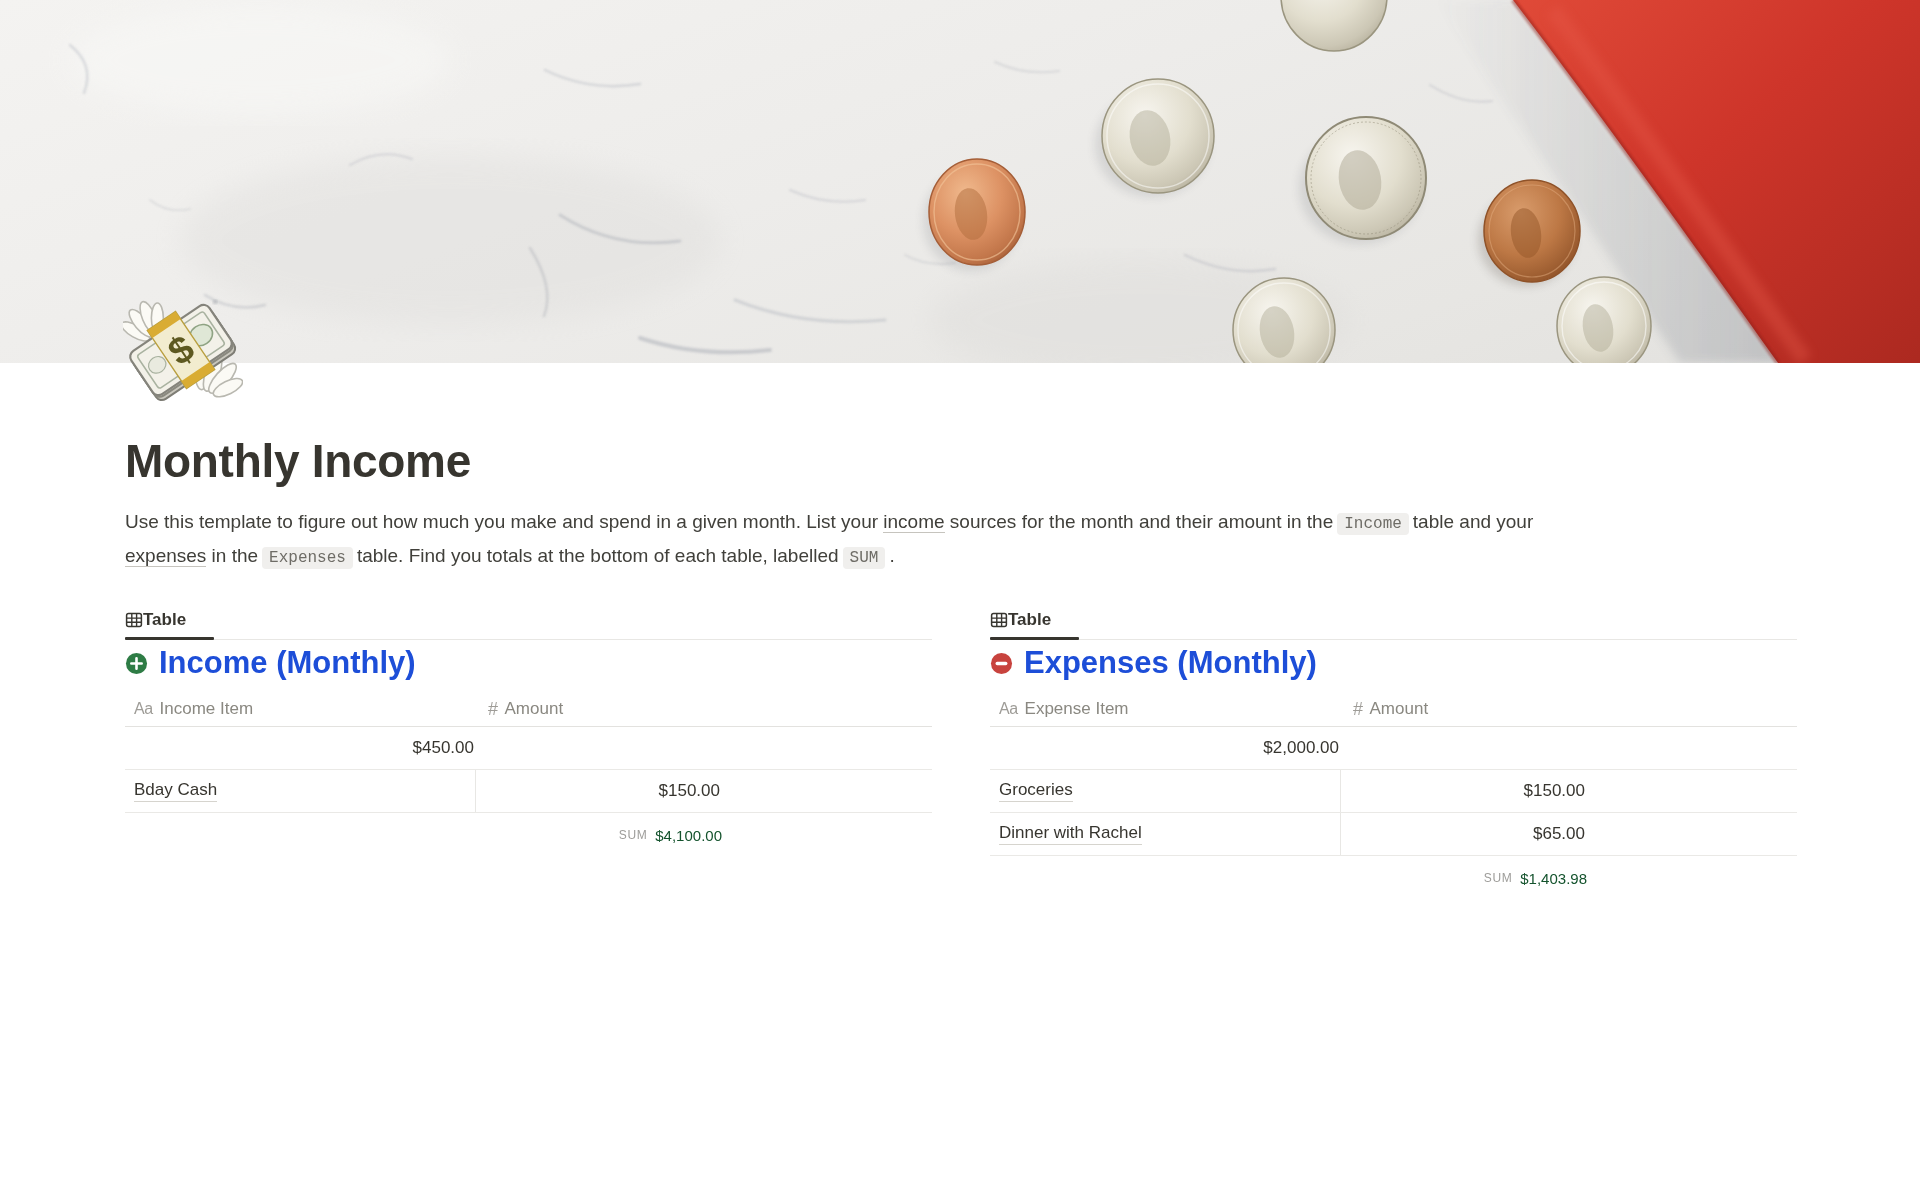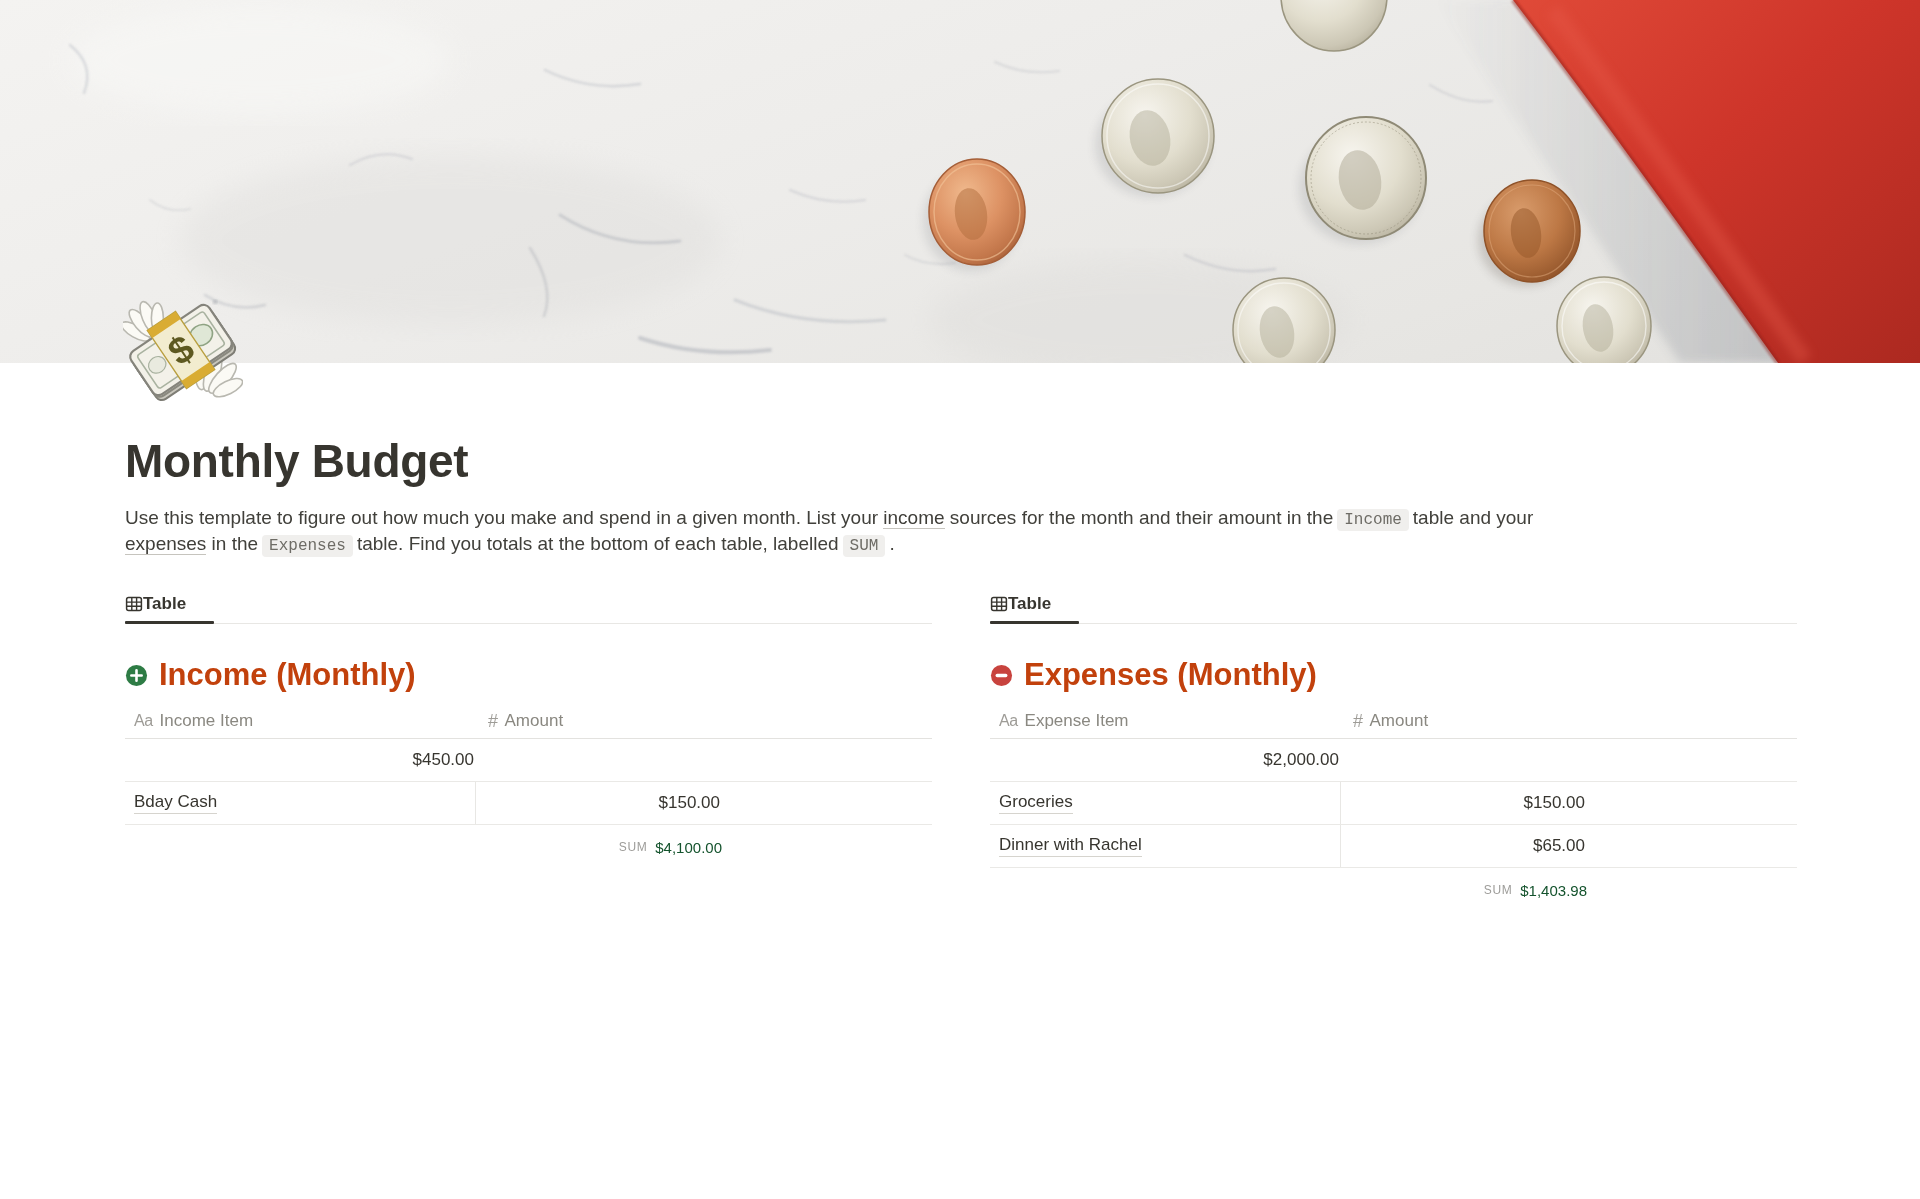--- a/index.html
+++ b/index.html
@@ -12,37 +12,37 @@
            overflow:hidden; }
   .cover svg { position:absolute; inset:0; display:block; }
 
   
   .page-icon { position:absolute; left:123px; top:292px; width:120px; height:120px; z-index:5; cursor:pointer; }
 
   
   .content { position:relative; width:1705px; margin-left:125px; }
   .page-title { font-size:46px; font-weight:700; letter-spacing:-.3px; line-height:57px;
                 margin-top:70px; color:#37352F; }
-  .description { margin-top:16px; font-size:19px; line-height:24px; color:#41403B; width:1705px; }
+  .description { margin-top:16px; font-size:19px; line-height:32px; color:#41403B; width:1705px; }
   .inline-link { color:#3F3E39; border-bottom:1px solid #C6C4BE; cursor:pointer; }
   .code { font-family:"Liberation Mono","DejaVu Sans Mono",monospace; font-size:16px;
           background:#F0EFED; color:#6E6C66; padding:2px 7px; border-radius:4px; margin:0 4px; }
 
   
   .views { display:flex; justify-content:space-between; margin-top:30px; width:1672px; }
   .db-view { width:807px; }
 
   .tab-bar { border-bottom:1px solid #E8E7E4; height:36px; display:flex; align-items:flex-end; }
   .tab { position:relative; display:inline-flex; align-items:center; gap:0;
          padding:4px 28px 9px 0; font-size:17px; font-weight:600; color:#37352F; cursor:pointer; }
   .tab::after { content:""; position:absolute; left:0; right:0; bottom:-1px; height:3px;
                 background:#37352F; border-radius:1px; }
 
-  .db-title { margin-top:32px; display:flex; align-items:center; gap:11px;
-              font-size:31px; font-weight:700; color:#c2410c; height:38px; cursor:pointer; }
+  .db-title { margin-top:4px; display:flex; align-items:center; gap:11px;
+              font-size:31px; font-weight:700; color:#1d4ed8; height:38px; cursor:pointer; }
   .db-title .circle-icon { width:23px; height:23px; flex:none; }
 
   .tbl { margin-top:10px; }
   .hdr { display:grid; grid-template-columns:351px 246px 1fr; height:35px;
          border-bottom:1px solid #E3E2DF; color:#8A8881; font-size:17px; }
   .hcell { display:flex; align-items:center; gap:7px; }
   .hcell.c1 { padding-left:9px; }
   .hcell.c2 { padding-left:12px; }
   .prop-icon { color:#9E9C97; font-size:16px; letter-spacing:-.5px; }
   .prop-icon.hash { font-size:18px; }
@@ -209,21 +209,21 @@
 
       <rect x="-17" y="-35" width="34" height="70" fill="#F2ECCF" stroke="#B99F3F" stroke-width="1.4"></rect>
       <rect x="-17" y="-35" width="34" height="9" fill="#D9AC33"></rect>
       <rect x="-17" y="26" width="34" height="9" fill="#D9AC33"></rect>
       <text x="0" y="13" text-anchor="middle" font-family="Liberation Sans, sans-serif" font-size="38" font-weight="700" fill="#5E5920">$</text>
     </g>
   </svg>
 </div>
 
 <div class="content">
-  <h1 class="page-title">Monthly Budget</h1>
+  <h1 class="page-title">Monthly Income</h1>
 
   <p class="description"><span>Use this template to figure out how much you make and spend in a given month. List your </span><span class="inline-link">income</span><span> sources for the month and their amount in the</span><span class="code">Income</span><span>table and your</span><br><span class="inline-link">expenses</span><span> in the</span><span class="code">Expenses</span><span>table. Find you totals at the bottom of each table, labelled</span><span class="code">SUM</span><span>.</span></p>
 
   <div class="views">
 
     <div class="db-view">
       <div class="tab-bar">
         <div class="tab">
           <svg width="18" height="18" viewBox="0 0 18 18">
             <rect x="1.6" y="2.6" width="14.8" height="12.8" rx="2" fill="none" stroke="#37352F" stroke-width="1.5"></rect>

